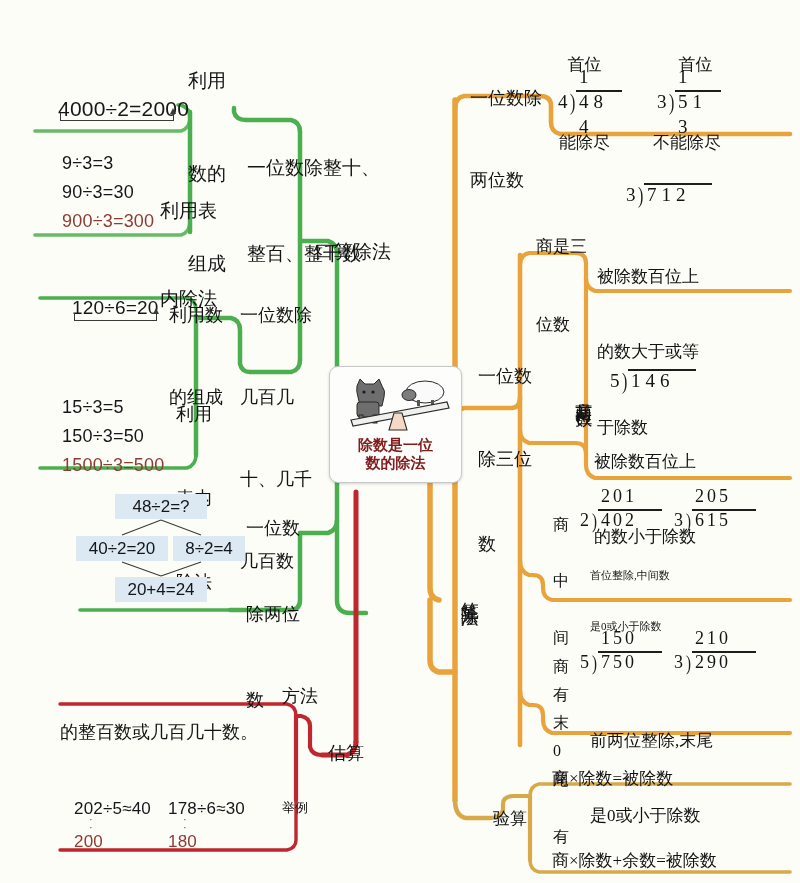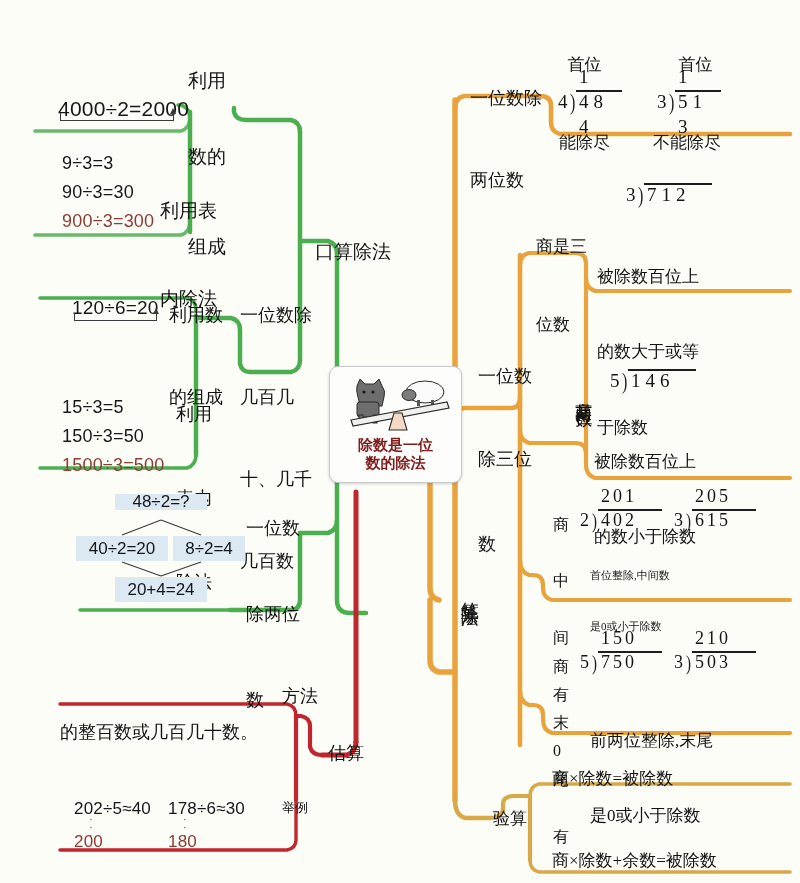--- a/index.html
+++ b/index.html
@@ -125,38 +125,42 @@
       <path d="M455,800 Q455,816 466,818 L490,818" stroke="#D8A94A" stroke-width="4.6"></path>
       <path d="M530,796 L530,860" stroke="#D8A94A" stroke-width="4.2"></path>
       <path d="M490,818 Q501,818 503,810 L503,804 Q503,796 514,796 L530,796" stroke="#D8A94A" stroke-width="4.2"></path>
       <path d="M530,796 Q530,786 539,784 L790,784" stroke="#D8A94A" stroke-width="3.6"></path>
       <path d="M530,860 Q530,870 539,872 L790,872" stroke="#D8A94A" stroke-width="3.6"></path>
     </g>
   </svg>
 
   <div class="t cn" style="left:188px;top:20px;font-size:19px;">
     <div>利用</div>
-    <div style="margin-top:2px;">数的</div>
+    <div style="margin-top:19px;">数的</div>
     <div style="margin-top:15px;">组成</div>
   </div>
 
   <div class="t eq" style="left:58px;top:95px;font-size:21px;">4000÷2=2000</div>
   <div class="ul" style="left:60px;top:120px;width:114px;"></div>
   <div class="tick" style="left:60px;top:113px;height:8px;"></div>
   <div class="tick" style="left:173px;top:112px;height:9px;"></div>
   <div class="arrowhead" style="left:170px;top:108px;"></div>
 
   <div class="t cn" style="left:160px;top:150px;font-size:19px;">
     <div>利用表</div>
     <div style="margin-top:14px;">内除法</div>
   </div>
   <div class="t eq" style="left:62px;top:152px;font-size:18px;">9÷3=3</div>
   <div class="t eq" style="left:62px;top:181px;font-size:18px;">90÷3=30</div>
   <div class="t eqred" style="left:62px;top:210px;font-size:18px;">900÷3=300</div>
 
+  <div class="t cn" style="left:247px;top:107px;font-size:19px;">
+    <div>一位数除整十、</div>
+    <div style="margin-top:12px;">整百、整千数</div>
+  </div>
 
   <div class="t cn" style="left:315px;top:240px;font-size:19px;">口算除法</div>
 
   <div class="t cn" style="left:169px;top:257px;font-size:18px;">
     <div>利用数</div>
     <div style="margin-top:12px;">的组成</div>
   </div>
   <div class="t eq" style="left:72px;top:296px;font-size:19px;">120÷6=20</div>
   <div class="ul" style="left:74px;top:320px;width:83px;"></div>
   <div class="tick" style="left:74px;top:313px;height:8px;"></div>
@@ -178,21 +182,21 @@
   <div class="t eq" style="left:62px;top:396px;font-size:18px;">15÷3=5</div>
   <div class="t eq" style="left:62px;top:425px;font-size:18px;">150÷3=50</div>
   <div class="t eqred" style="left:62px;top:454px;font-size:18px;">1500÷3=500</div>
 
   <div class="t cn" style="left:246px;top:470px;font-size:18px;">
     <div>一位数</div>
     <div style="margin-top:16px;">除两位</div>
     <div style="margin-top:16px;">数</div>
   </div>
 
-  <div class="bbox" style="left:115px;top:494px;width:92px;height:16px;font-size:17px;">48÷2=?</div>
+  <div class="bbox" style="left:115px;top:494px;width:92px;height:25px;font-size:17px;">48÷2=?</div>
   <div class="bbox" style="left:76px;top:536px;width:92px;height:25px;font-size:17px;">40÷2=20</div>
   <div class="bbox" style="left:173px;top:536px;width:72px;height:25px;font-size:17px;">8÷2=4</div>
   <div class="bbox" style="left:115px;top:577px;width:92px;height:25px;font-size:17px;">20+4=24</div>
   <svg class="lines">
     <g stroke="#3a3a3a" stroke-width="1.1" fill="none">
       <path d="M161,520 L122,535"></path>
       <path d="M161,520 L201,535"></path>
       <path d="M122,562 L161,576"></path>
       <path d="M201,562 L161,576"></path>
     </g>
@@ -352,21 +356,21 @@
     <span class="bar" style="left:20px;top:23px;width:64px;"></span>
     <span class="dv" style="left:2px;top:24px;font-size:18px;">5</span>
     <span class="paren" style="left:14px;top:23px;font-size:15px;">)</span>
     <span class="dd" style="left:23px;top:24px;font-size:18px;letter-spacing:3px;">750</span>
   </div>
   <div class="ld" style="left:672px;top:628px;width:100px;height:56px;">
     <span class="q" style="left:23px;top:0px;font-size:18px;letter-spacing:3px;">210</span>
     <span class="bar" style="left:20px;top:23px;width:64px;"></span>
     <span class="dv" style="left:2px;top:24px;font-size:18px;">3</span>
     <span class="paren" style="left:14px;top:23px;font-size:15px;">)</span>
-    <span class="dd" style="left:23px;top:24px;font-size:18px;letter-spacing:3px;">503</span>
+    <span class="dd" style="left:23px;top:24px;font-size:18px;letter-spacing:3px;">290</span>
   </div>
   <div class="t cn" style="left:590px;top:686px;font-size:17px;">
     <div>前两位整除,末尾</div>
     <div style="margin-top:9px;">是0或小于除数</div>
   </div>
 
   <div class="t cn" style="left:493px;top:808px;font-size:17px;">验算</div>
   <div class="t cn" style="left:552px;top:768px;font-size:17px;">商×除数=被除数</div>
   <div class="t cn" style="left:552px;top:850px;font-size:17px;">商×除数+余数=被除数</div>
 

